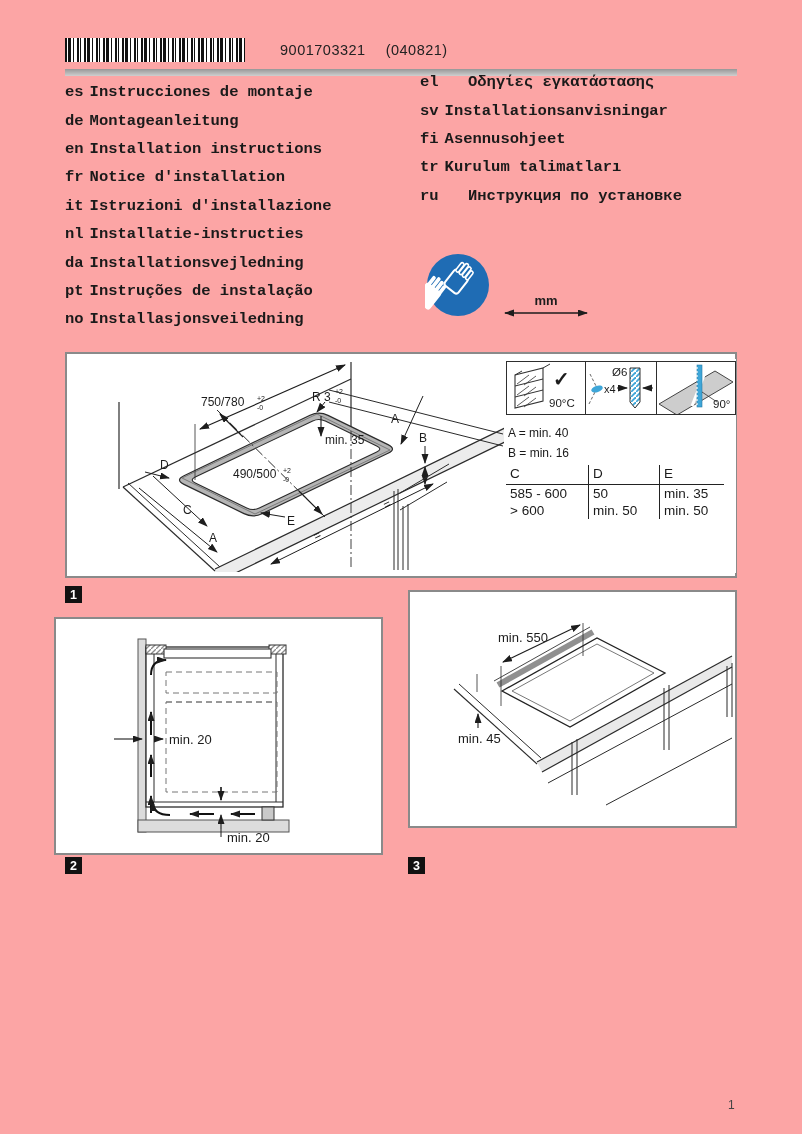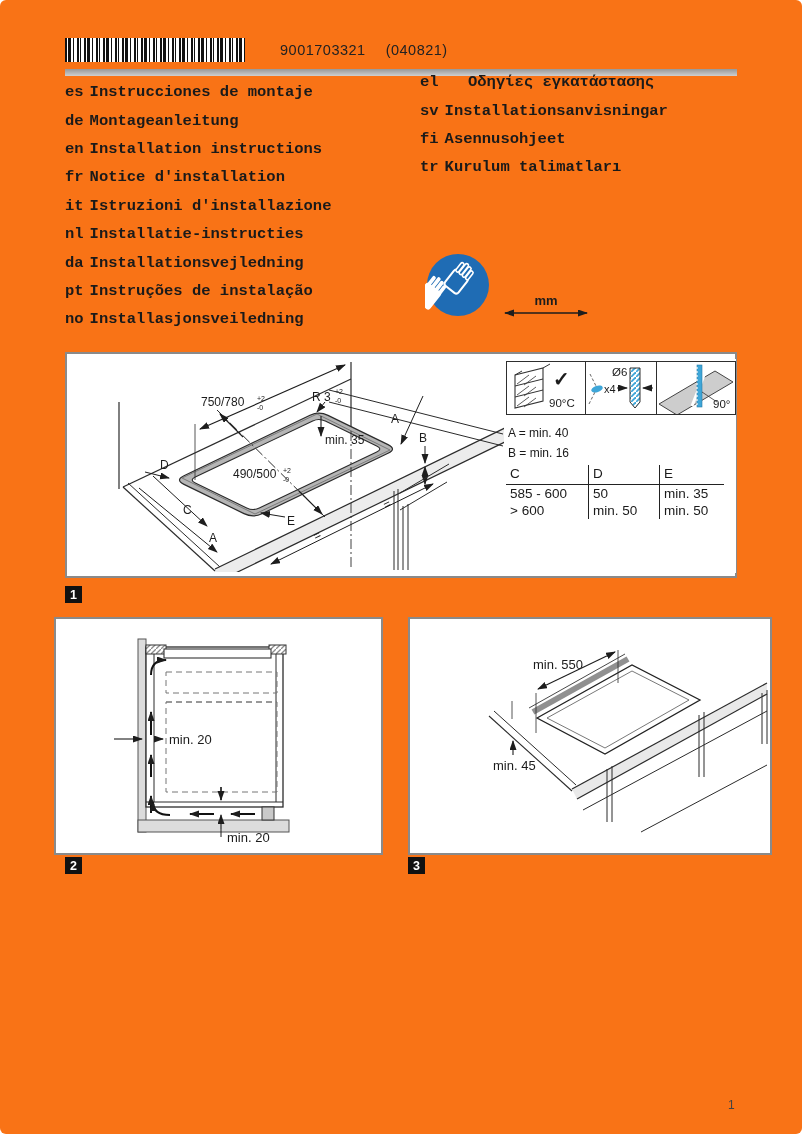--- a/index.html
+++ b/index.html
@@ -1,17 +1,17 @@
 <!DOCTYPE html>
 <html><head>
 <meta charset="utf-8">
 <style>
   html,body{margin:0;padding:0;background:#fff;}
-  .page{position:relative;width:802px;height:1134px;background:#f97316;overflow:hidden;
-        font-family:"Liberation Sans",sans-serif;color:#1a1a1a;border-radius:6px;}
+  .page{position:relative;width:802px;height:1134px;background:#fca5a5;overflow:hidden;
+        font-family:"Liberation Sans",sans-serif;color:#1a1a1a;}
   .abs{position:absolute;}
   
   .barcode{left:65px;top:38px;width:180px;height:24px;
     background:repeating-linear-gradient(90deg,#111 0 2px,#fff 2px 3px,#111 3px 6px,#fff 6px 8px,#111 8px 9px,#fff 9px 12px,#111 12px 14px,#fff 14px 15px,#111 15px 16px,#fff 16px 19px);}
   .codeline{left:280px;top:42px;font-size:14.5px;color:#222;letter-spacing:.5px;}
   .codeline span{margin-right:20px;}
   .divider{left:65px;top:69px;width:672px;height:7px;background:linear-gradient(#979797,#cfcfcf);}
   
   .lang-col{display:flex;flex-direction:column;font-family:Liberation Mono, monospace;}
   .lang-row{height:28.4px;display:flex;align-items:center;font-weight:bold;font-size:15.5px;}
@@ -112,20 +112,24 @@
         <span class="lc">sv</span>
         <span>Installationsanvisningar</span>
       </div>
     <div class="lang-row">
         <span class="lc">fi</span>
         <span>Asennusohjeet</span>
       </div>
     <div class="lang-row">
         <span class="lc">tr</span>
         <span>Kurulum talimatları</span>
+      </div>
+    <div class="lang-row wide">
+        <span class="lc">ru</span>
+        <span>Инструкция по установке</span>
       </div>
   </div>
 
   <svg class="abs" style="left:425px;top:252px;" width="66" height="66">
     <circle cx="33" cy="33" r="31" fill="#1f6cb4"></circle>
     <g transform="translate(37,10) rotate(38)">
       <rect x="-1" y="9" width="17" height="20" rx="3" fill="#1f6cb4" stroke="#fff" stroke-width="2"></rect>
       <rect x="0" y="0" width="3.4" height="11" rx="1.7" fill="#1f6cb4" stroke="#fff" stroke-width="1.6"></rect>
       <rect x="4.1" y="-2" width="3.4" height="13" rx="1.7" fill="#1f6cb4" stroke="#fff" stroke-width="1.6"></rect>
       <rect x="8.2" y="-1" width="3.4" height="12" rx="1.7" fill="#1f6cb4" stroke="#fff" stroke-width="1.6"></rect>
@@ -314,21 +318,21 @@
 
       <line x1="165" y1="210" x2="165" y2="196" stroke="#1d1d1d" stroke-width="1.1" marker-end="url(#arr)"></line>
       <line x1="165" y1="210" x2="165" y2="218" stroke="#1d1d1d" stroke-width="1"></line>
       <text class="dimb" x="171" y="223">min. 20</text>
     </svg>
   </div>
   <div class="abs badge" style="left:65px;top:857px;">
       <span>2</span>
     </div>
 
-  <div class="abs figbox" style="left:408px;top:617px;width:325px;height:234px;padding-left:35px;">
+  <div class="abs figbox" style="left:408px;top:590px;width:325px;height:234px;">
     <svg width="325" height="230">
 
       <polygon points="127,170 322,64 322,75 132,180" fill="#e9e9e9"></polygon>
       <line x1="127" y1="170" x2="322" y2="64" stroke="#2b2b2b" stroke-width="1.2"></line>
       <line x1="132" y1="180" x2="322" y2="75" stroke="#2b2b2b" stroke-width="1.2"></line>
       <line x1="44" y1="97" x2="127" y2="172" stroke="#2b2b2b" stroke-width="1.1"></line>
       <line x1="49" y1="92" x2="131" y2="166" stroke="#2b2b2b" stroke-width="1"></line>
 
       <line x1="88" y1="93" x2="183" y2="40" stroke="#909090" stroke-width="6"></line>
       <line x1="84" y1="89" x2="180" y2="35" stroke="#333" stroke-width="0.9"></line>

